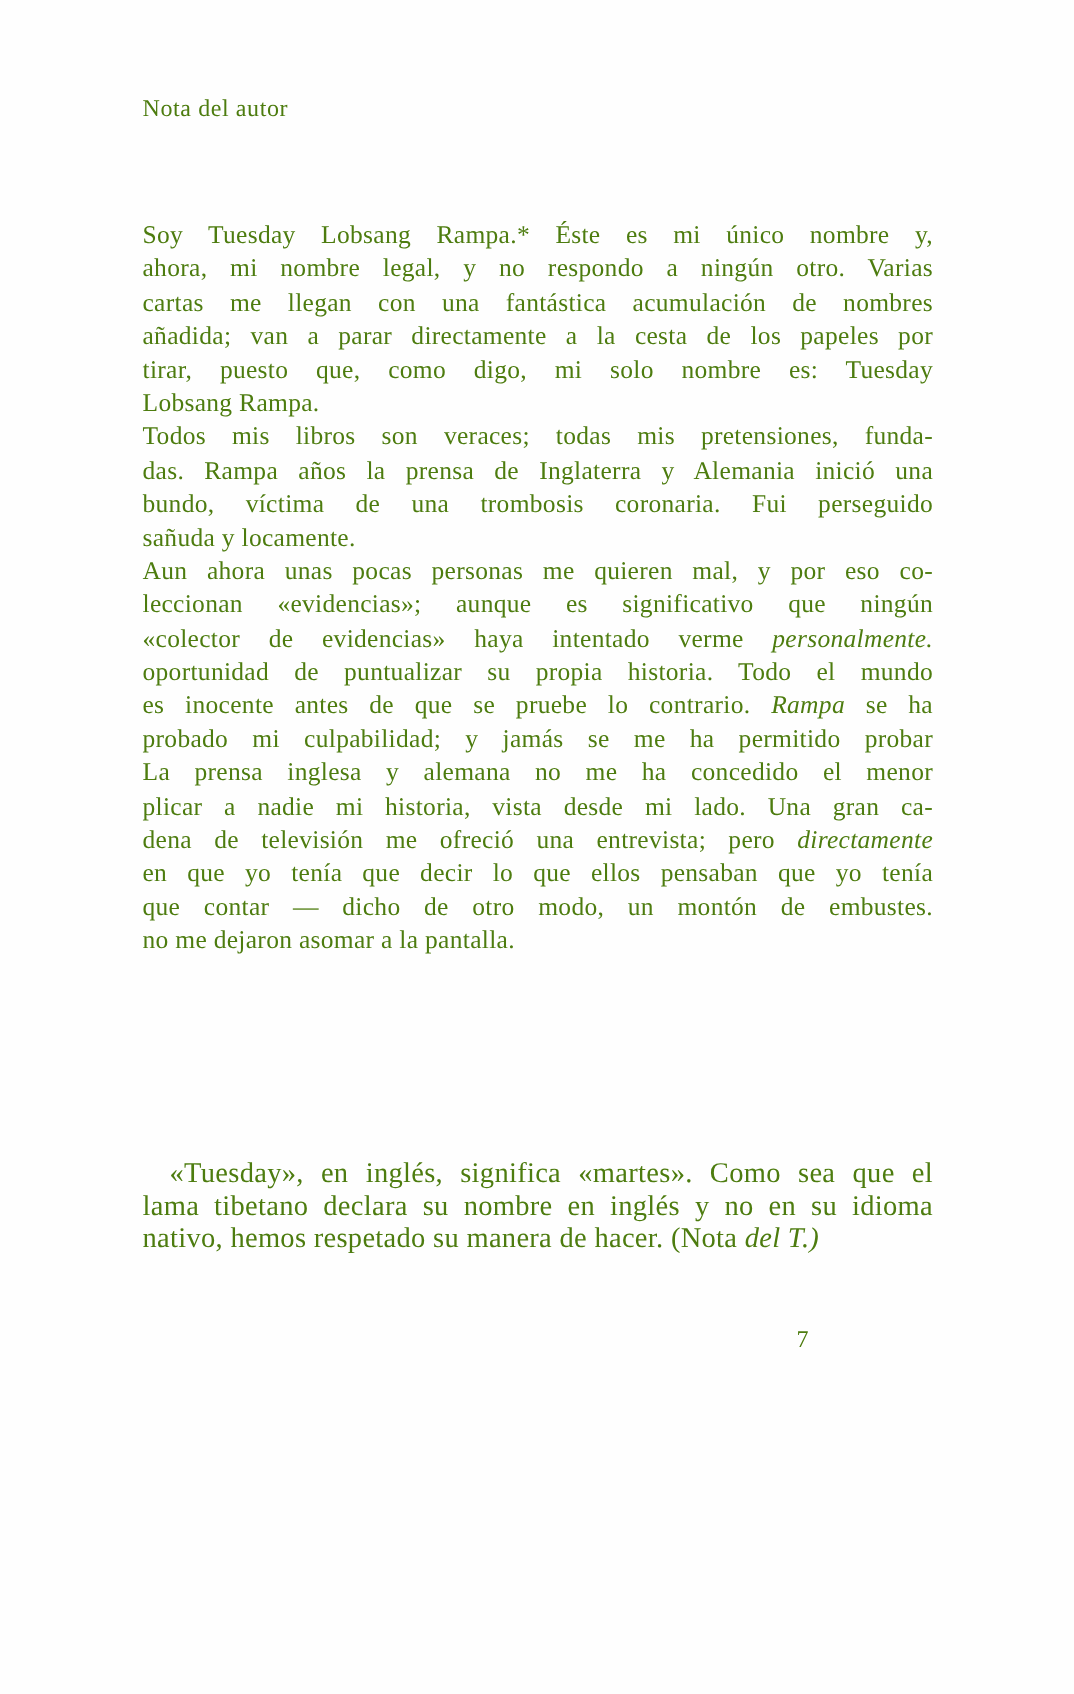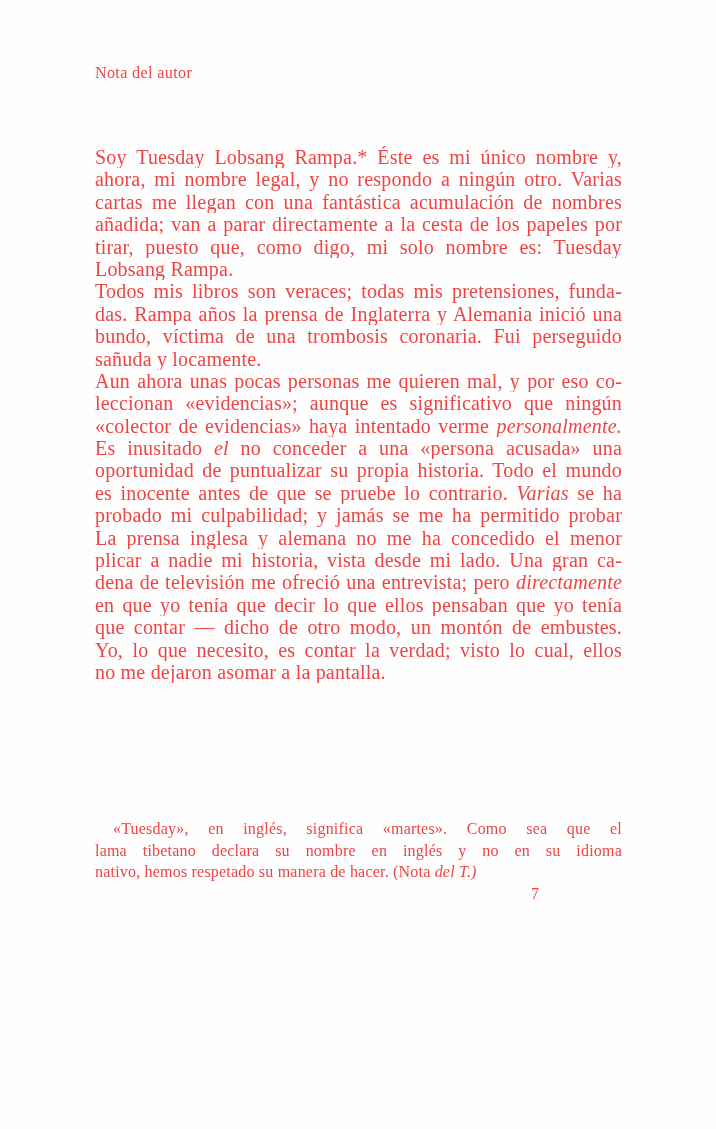--- a/index.html
+++ b/index.html
@@ -6,36 +6,36 @@
     margin: 0;
     padding: 0;
     background: #ffffff;
   }
   .page {
     position: relative;
     width: 716px;
     height: 1129px;
     background: #fefefe;
     font-family: "Liberation Serif", "DejaVu Serif", serif;
-    color: #ef4444;
+    color: #4d7c0f;
     overflow: hidden;
   }
   .title {
     position: absolute;
     left: 95px;
     top: 64px;
     font-size: 16px;
     letter-spacing: 0.4px;
   }
   .body-text {
     position: absolute;
     left: 95px;
     top: 146px;
     width: 527px;
-    font-size: 20px;
+    font-size: 17px;
   }
   .line {
     height: 22.4px;
     line-height: 22.4px;
     overflow: hidden;
     text-align: justify;
     text-align-last: justify;
     letter-spacing: 0.2px;
     white-space: pre-wrap;
   }
@@ -44,23 +44,23 @@
   }
   .line.indent {
     text-indent: 18px;
   }
   .it {
     font-style: italic;
   }
   .footnote {
     position: absolute;
     left: 95px;
-    top: 818px;
+    top: 772px;
     width: 527px;
-    font-size: 16px;
+    font-size: 19px;
   }
   .footnote .line {
     height: 21.5px;
     line-height: 21.5px;
   }
   .page-number {
     position: absolute;
     left: 531px;
     top: 885px;
     font-size: 16px;
@@ -84,32 +84,30 @@
       <div>
         <div class="line"><span>Todos mis libros son veraces; todas mis pretensiones, funda-</span></div>
         <div class="line"><span>das. Rampa años la prensa de Inglaterra y Alemania inició una</span></div>
         <div class="line"><span>bundo, víctima de una trombosis coronaria. Fui perseguido</span></div>
         <div class="line last"><span>sañuda y locamente.</span></div>
       </div>
       <div>
         <div class="line"><span>Aun ahora unas pocas personas me quieren mal, y por eso co-</span></div>
         <div class="line"><span>leccionan «evidencias»; aunque es significativo que ningún</span></div>
         <div class="line"><span>«colector de evidencias» haya intentado verme </span><span class="it">personalmente.</span></div>
-        <div class="line"><span>Es inusitado </span><span class="it">el</span><span> no conceder a una «persona acusada» una</span></div>
         <div class="line"><span>oportunidad de puntualizar su propia historia. Todo el mundo</span></div>
-        <div class="line"><span>es inocente antes de que se pruebe lo contrario. </span><span class="it">Varias</span><span> se ha</span></div>
+        <div class="line"><span>es inocente antes de que se pruebe lo contrario. </span><span class="it">Rampa</span><span> se ha</span></div>
         <div class="line"><span>probado mi culpabilidad; y jamás se me ha permitido probar</span></div>
       </div>
       <div>
         <div class="line"><span>La prensa inglesa y alemana no me ha concedido el menor</span></div>
         <div class="line"><span>plicar a nadie mi historia, vista desde mi lado. Una gran ca-</span></div>
         <div class="line"><span>dena de televisión me ofreció una entrevista; pero </span><span class="it">directamente</span></div>
         <div class="line"><span>en que yo tenía que decir lo que ellos pensaban que yo tenía</span></div>
         <div class="line"><span>que contar — dicho de otro modo, un montón de embustes.</span></div>
-        <div class="line"><span>Yo, lo que necesito, es contar la verdad; visto lo cual, ellos</span></div>
         <div class="line last"><span>no me dejaron asomar a la pantalla.</span></div>
       </div>
     </div>
 
   <div class="footnote">
       <div class="line indent"><span>«Tuesday», en inglés, significa «martes». Como sea que el</span></div>
       <div class="line"><span>lama tibetano declara su nombre en inglés y no en su idioma</span></div>
       <div class="line last"><span>nativo, hemos respetado su manera de hacer. (Nota </span><span class="it">del T.)</span></div>
     </div>
 

